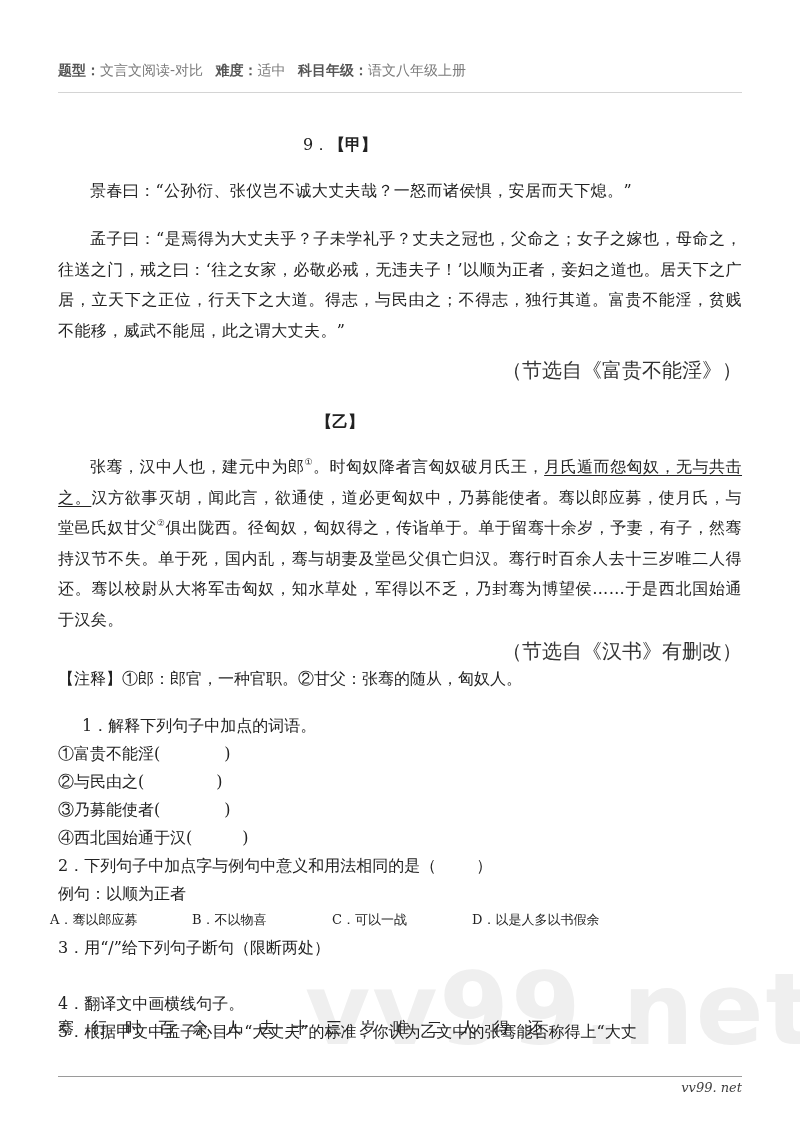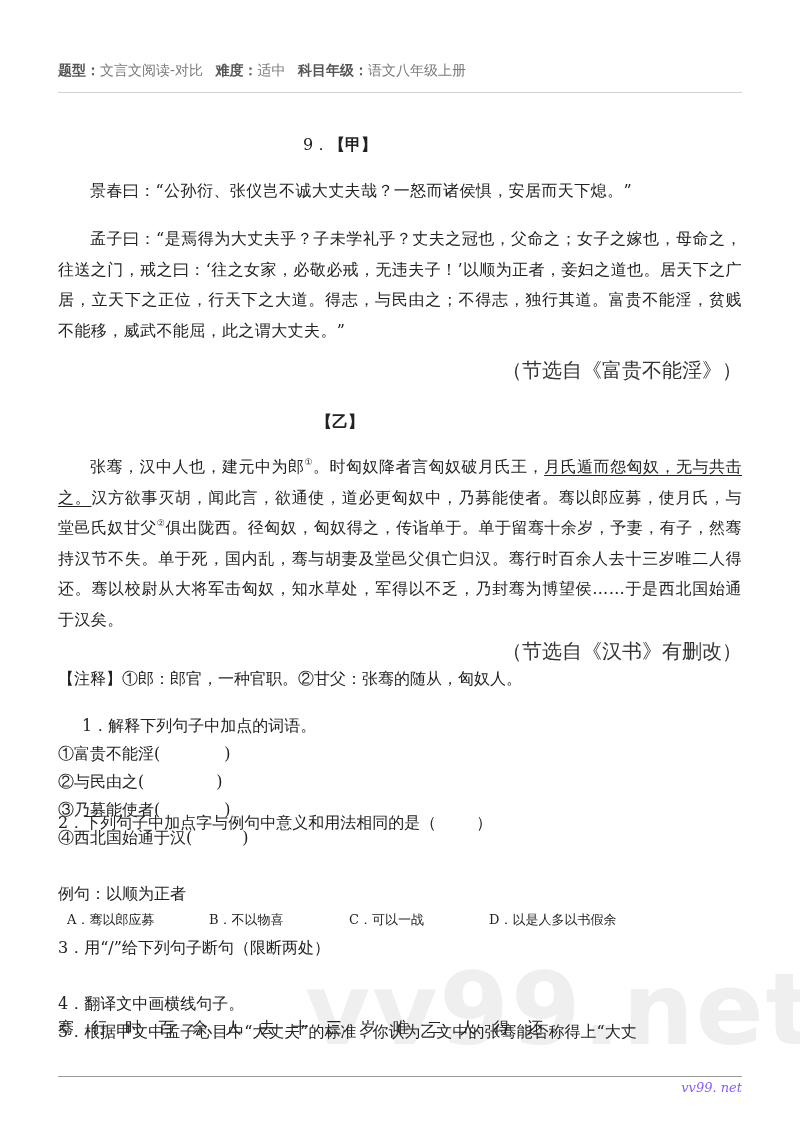--- a/index.html
+++ b/index.html
@@ -34,38 +34,38 @@
     position: absolute; right: 58px; font-size: 20px; line-height: 22px; color: #333;
   }
   .uline { text-decoration: underline; text-underline-offset: 3px; }
   sup { font-size: 9px; line-height: 0; vertical-align: 7px; }
   .q {
     position: absolute; left: 58px; width: 690px; font-size: 16px; line-height: 22px;
     white-space: nowrap;
   }
   .blank { display: inline-block; }
   .opts {
-    position: absolute; left: 67px; top: 910px; font-size: 13px; line-height: 20px;
+    position: absolute; left: 50px; top: 910px; font-size: 13px; line-height: 20px;
     display: flex; white-space: nowrap;
   }
   .opts span { display: inline-block; }
   .spaced { letter-spacing: 17.5px; }
   .watermark {
     position: absolute; left: 305px; top: 960px; font-size: 100px; font-weight: bold;
     color: #efefef; font-family: "DejaVu Sans", "Liberation Sans", sans-serif;
     letter-spacing: 2px; z-index: 0; line-height: 1;
   }
   .content { position: relative; z-index: 1; }
   .footer-rule {
     position: absolute; left: 58px; top: 1076px; width: 684px; height: 0;
     border-top: 1px solid #9a9a9a;
   }
   .footer {
     position: absolute; right: 58px; top: 1080px; font-size: 13px; font-style: italic;
-    color: #8b5cf6; font-family: "DejaVu Serif", "Liberation Serif", serif;
+    color: #404040; font-family: "DejaVu Serif", "Liberation Serif", serif;
   }
 </style>
 </head>
 <body>
 
 <div class="watermark">vv99.net</div>
 
 <div class="content">
 
   <div class="header">
@@ -103,21 +103,21 @@
   <div class="q" style="top:771px;">
     <span>②与民由之</span><span>(</span><span class="blank" style="width:72px;"></span><span>)</span>
   </div>
   <div class="q" style="top:799px;">
     <span>③乃募能使者</span><span>(</span><span class="blank" style="width:64px;"></span><span>)</span>
   </div>
   <div class="q" style="top:827px;">
     <span>④西北国始通于汉</span><span>(</span><span class="blank" style="width:50px;"></span><span>)</span>
   </div>
 
-  <div class="q" style="top:812px;">
+  <div class="q" style="top:855px;">
     <span>2．下列句子中加点字与例句中意义和用法相同的是（</span><span class="blank" style="width:40px;"></span><span>）</span>
   </div>
   <div class="q" style="top:883px;">例句：以顺为正者</div>
 
   <div class="opts">
     <span style="width:142px;">A．骞以郎应募</span>
     <span style="width:140px;">B．不以物喜</span>
     <span style="width:140px;">C．可以一战</span>
     <span>D．以是人多以书假余</span>
   </div>

